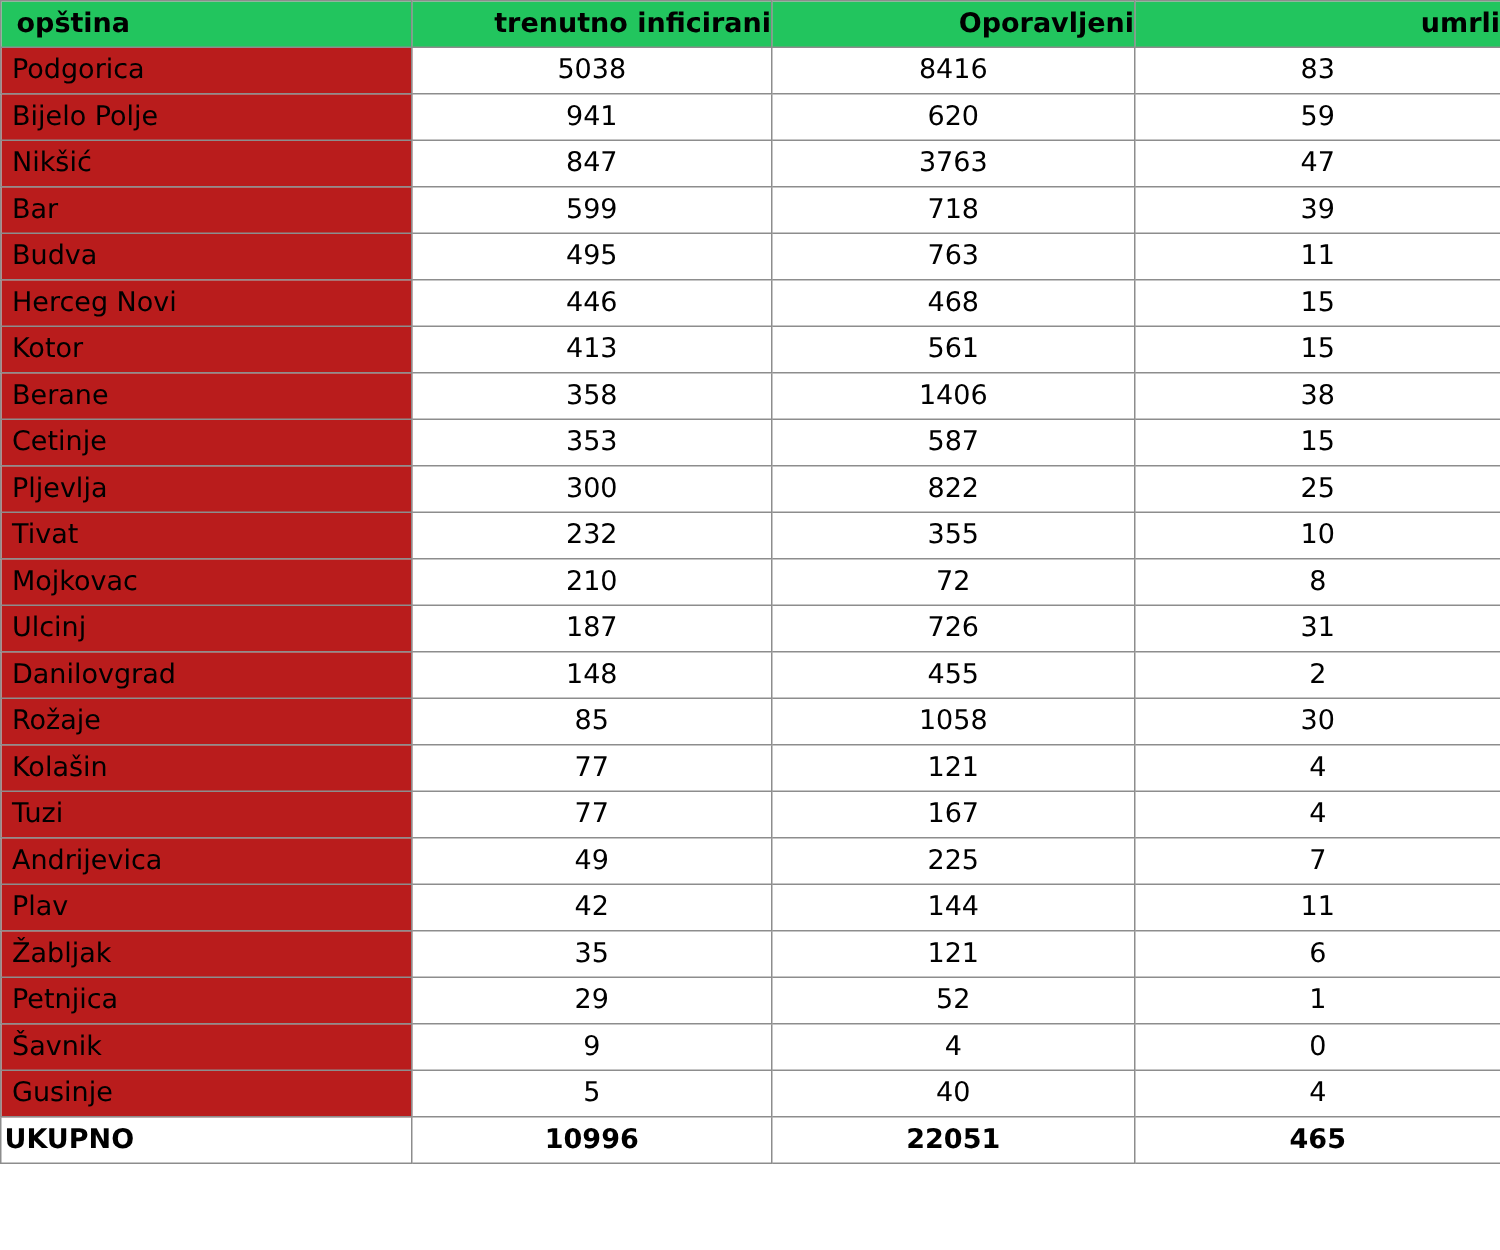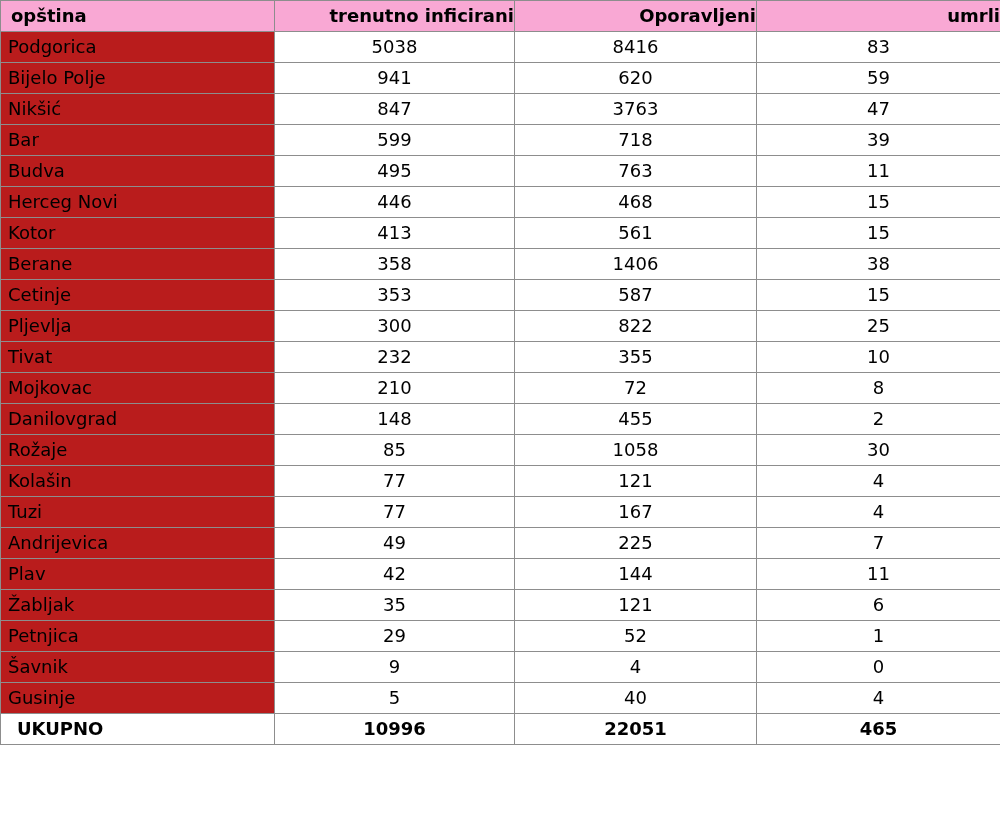--- a/index.html
+++ b/index.html
@@ -32,21 +32,21 @@
   table.stats th,
   table.stats td {
     border: 1px solid #8d8d8d;
     padding: 0;
     height: 30px;
     font-size: 18px;
     line-height: 30px;
     vertical-align: middle;
   }
   thead th {
-    background: #f9a8d4;
+    background: #22c55e;
     font-weight: bold;
     font-size: 19px;
     height: 47px;
     line-height: 47px;
   }
   thead th.h-name {
     text-align: left;
     padding-left: 10px;
     font-weight: bold;
   }
@@ -64,21 +64,21 @@
   }
   tfoot td {
     height: 45px;
     line-height: 45px;
     font-weight: bold;
     font-size: 24px;
     background: #ffffff;
   }
   tfoot td.name {
     text-align: left;
-    padding-left: 16px;
+    padding-left: 2px;
   }
   tfoot td.num {
     text-align: center;
     margin-left: 32px;
   }
 </style>
 </head>
 <body>
 
 <div class="table-wrap">
@@ -164,20 +164,26 @@
         <td class="num">355</td>
         <td class="num">10</td>
       </tr>
       <tr>
         <td class="name">Mojkovac</td>
         <td class="num">210</td>
         <td class="num">72</td>
         <td class="num">8</td>
       </tr>
       <tr>
+        <td class="name">Ulcinj</td>
+        <td class="num">187</td>
+        <td class="num">726</td>
+        <td class="num">31</td>
+      </tr>
+      <tr>
         <td class="name">Danilovgrad</td>
         <td class="num">148</td>
         <td class="num">455</td>
         <td class="num">2</td>
       </tr>
       <tr>
         <td class="name">Rožaje</td>
         <td class="num">85</td>
         <td class="num">1058</td>
         <td class="num">30</td>

